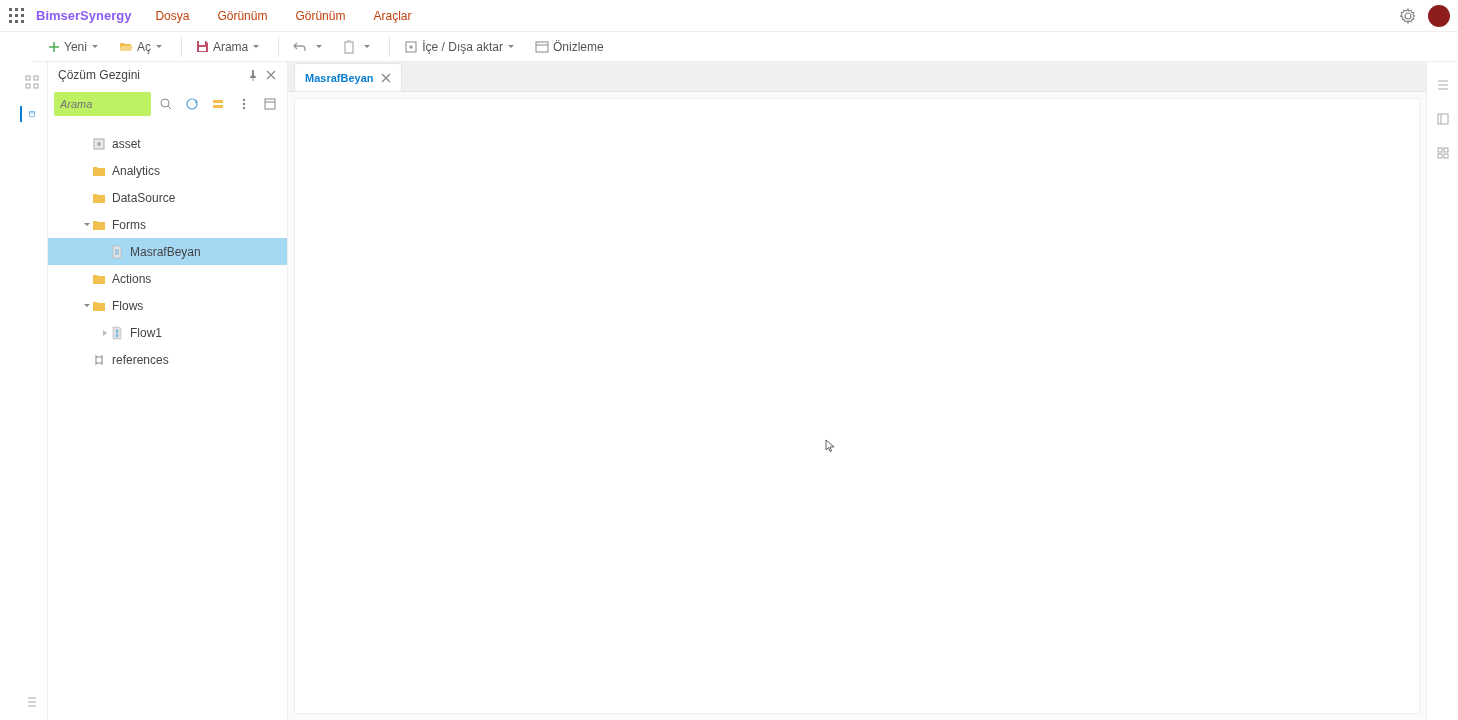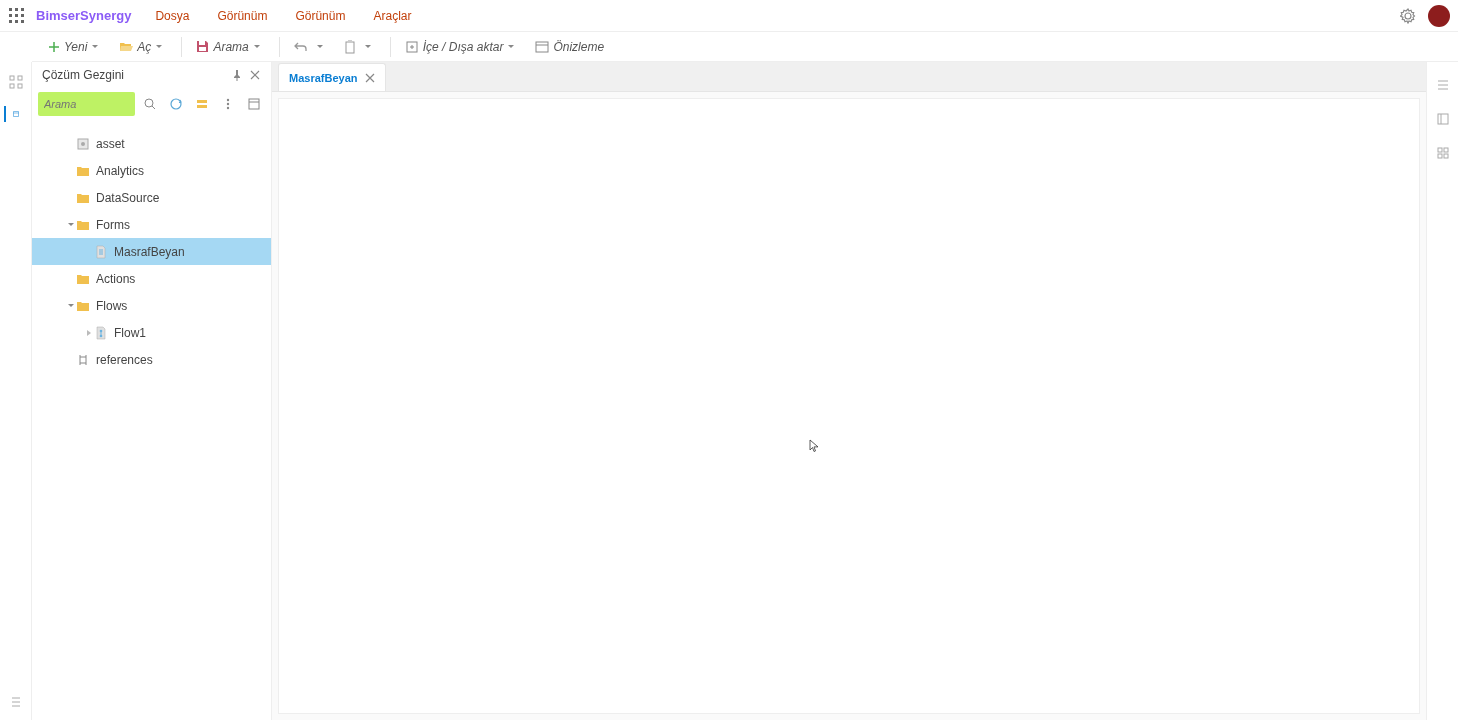--- a/index.html
+++ b/index.html
@@ -7,26 +7,26 @@
 
   .top-bar { height: 32px; display: flex; align-items: center; padding: 0 8px; border-bottom: 1px solid #eee; background: #fff; }
   .app-grid-icon { width: 18px; height: 18px; margin-right: 10px; cursor: pointer; }
   .brand { font-weight: 600; font-size: 13px; color: #8b5cf6; margin-right: 24px; }
   .menu-item { font-size: 12px; color: #c2410c; margin-right: 28px; cursor: pointer; }
   .top-spacer { flex: 1; }
   .gear-icon { width: 16px; height: 16px; color: #888; cursor: pointer; margin-right: 12px; }
   .avatar { width: 22px; height: 22px; border-radius: 50%; background: #8d1d1d; cursor: pointer; }
 
   .toolbar { height: 30px; display: flex; align-items: center; padding: 0 8px; border-bottom: 1px solid #eee; background: #fff; margin-left: 32px;}
-  .tb-btn { display: flex; align-items: center; padding: 3px 8px; border-radius: 3px; cursor: pointer; font-size: 12px; color: #555; font-style: italic; }
+  .tb-btn { display: flex; align-items: center; padding: 3px 8px; border-radius: 3px; cursor: pointer; font-size: 12px; color: #555; }
   .tb-btn svg { margin-right: 4px; }
   .tb-sep { width: 1px; height: 20px; background: #e3e3e3; margin: 0 6px; }
   .tb-caret { margin-left: 4px; }
 
-  .main { display: flex; height: calc(100% - 62px); }
+  .main { display: flex; height: calc(100% - 62px); margin-left: 16px; }
   .left-rail { width: 32px; background: #fff; border-right: 1px solid #eee; display: flex; flex-direction: column; align-items: center; padding-top: 12px; gap: 16px; }
   .left-rail .rail-icon { width: 16px; height: 16px; color: #aaa; cursor: pointer; }
   .left-rail .rail-icon.active { border-left: 2px solid #0a7ed3; padding-left: 6px; margin-left: -8px; color: #0a7ed3;}
   .rail-bottom { margin-top: auto; margin-bottom: 10px; }
 
   .sidebar { width: 240px; background: #fff; border-right: 1px solid #eee; display: flex; flex-direction: column; }
   .sidebar-header { display: flex; align-items: center; padding: 6px 10px; font-size: 12px; color: #444; }
   .sidebar-header .title { flex: 1; }
   .sidebar-header .hdr-icon { width: 12px; height: 12px; color: #888; margin-left: 6px; cursor: pointer; }
   .search-row { display: flex; align-items: center; padding: 4px 6px; gap: 4px; }

